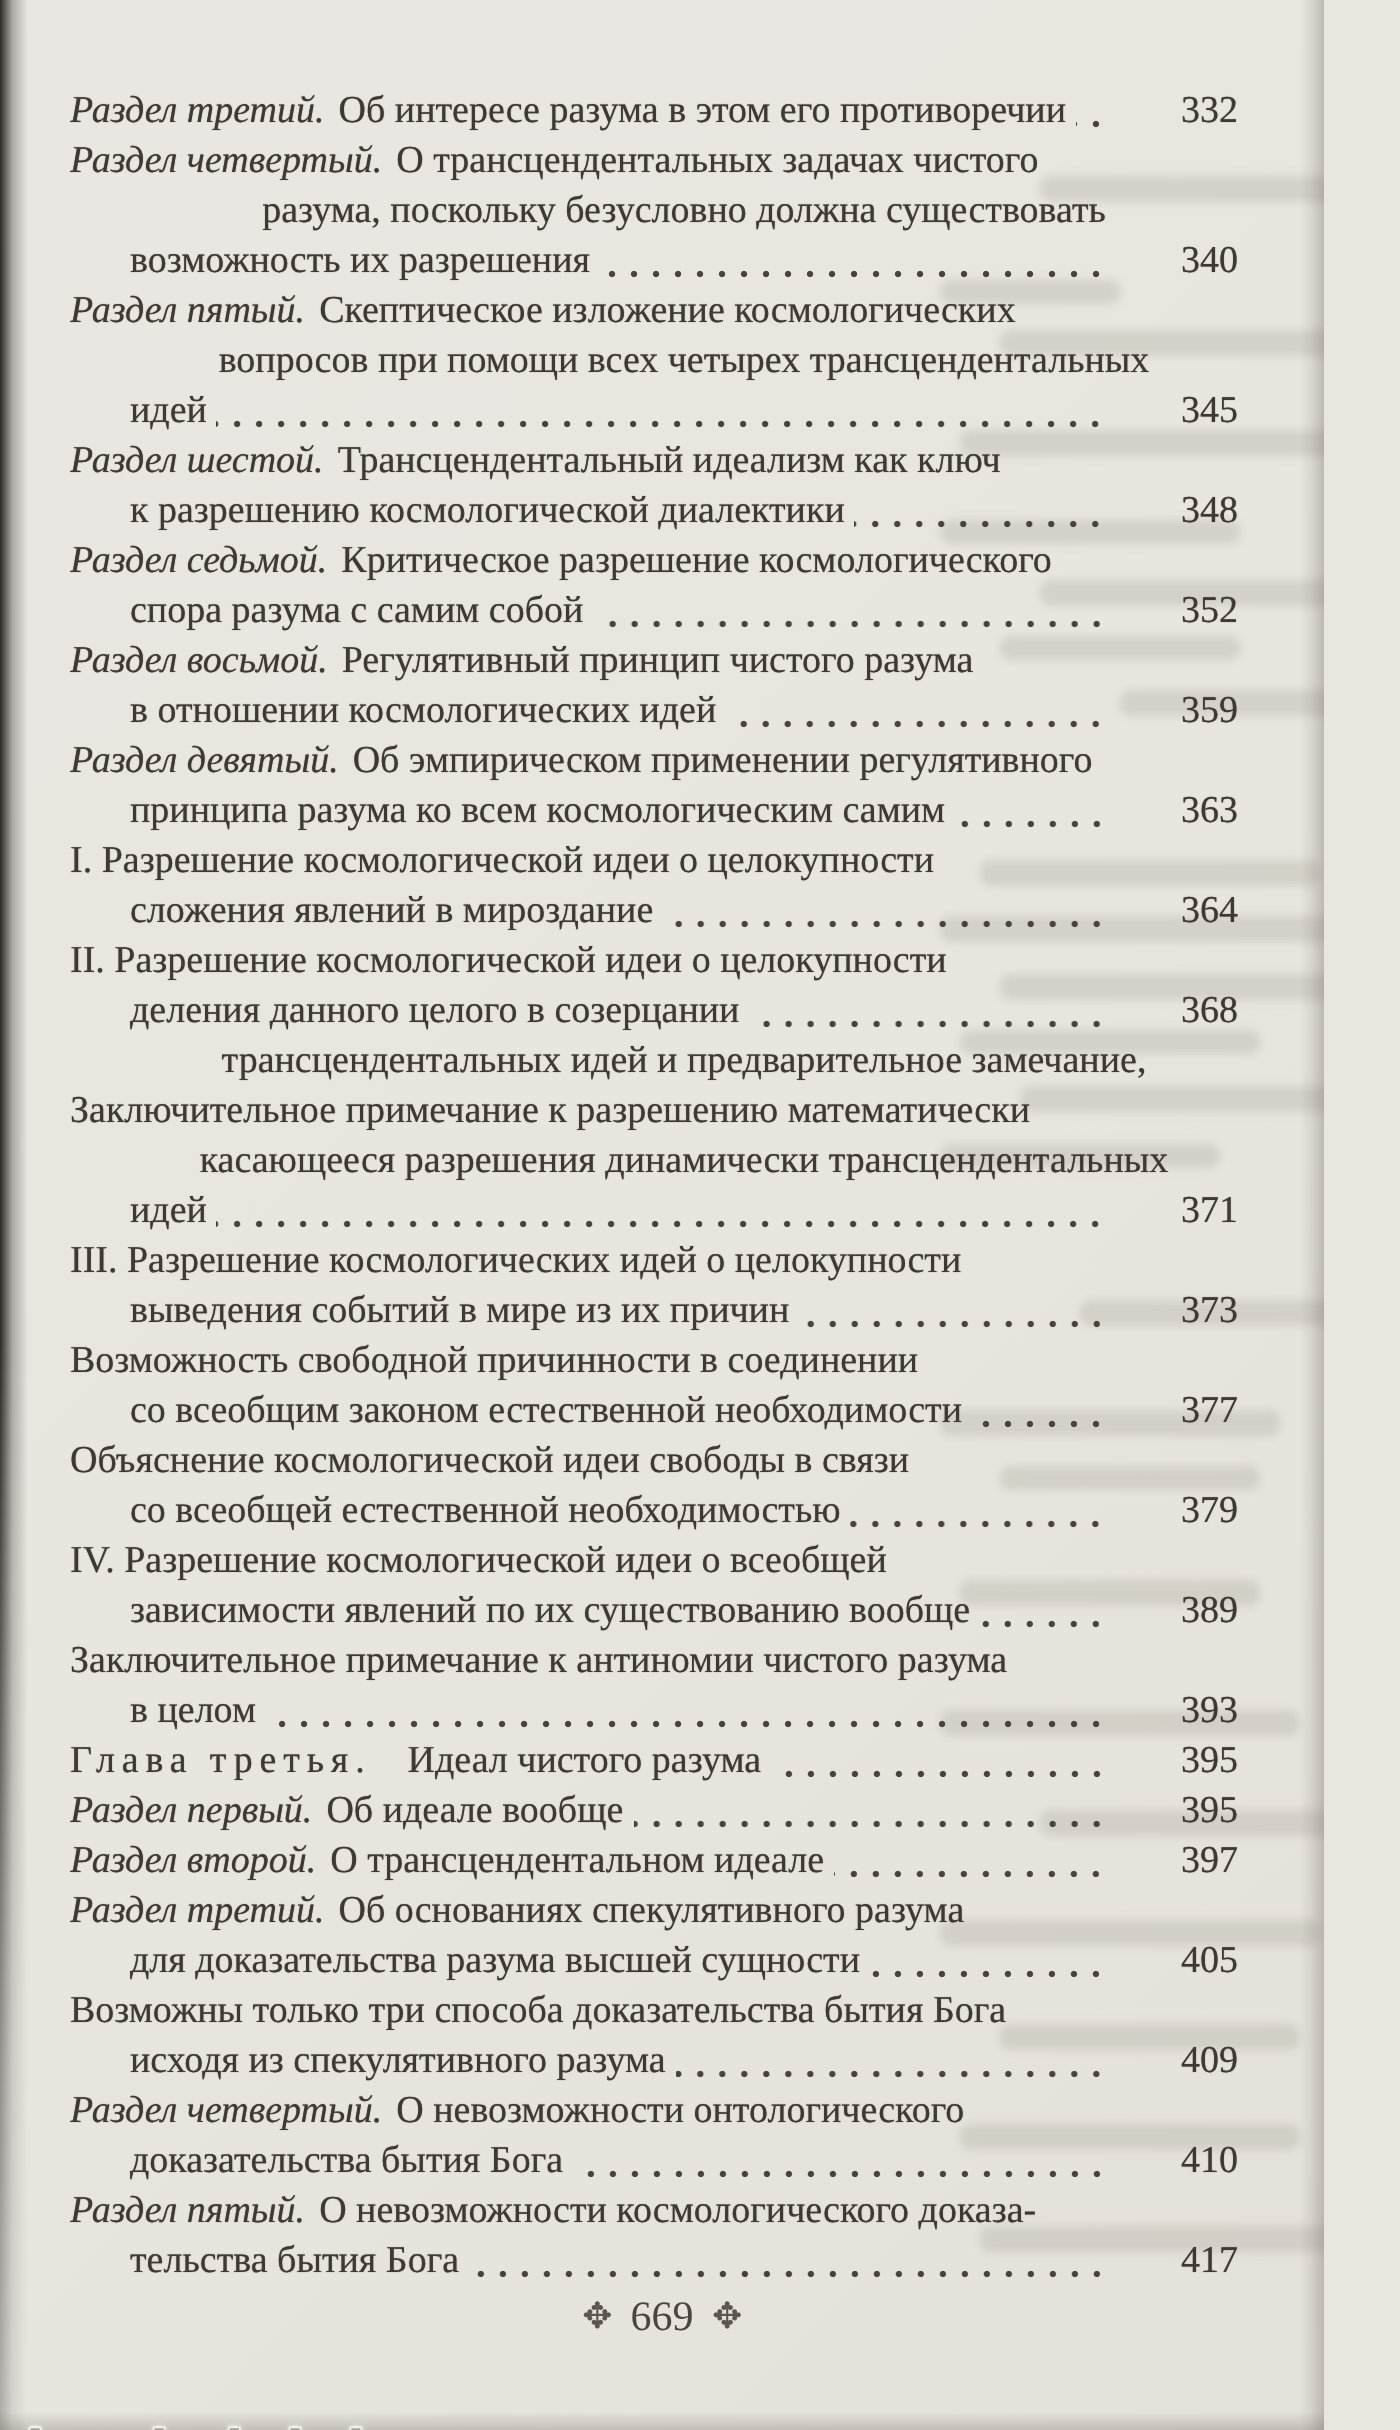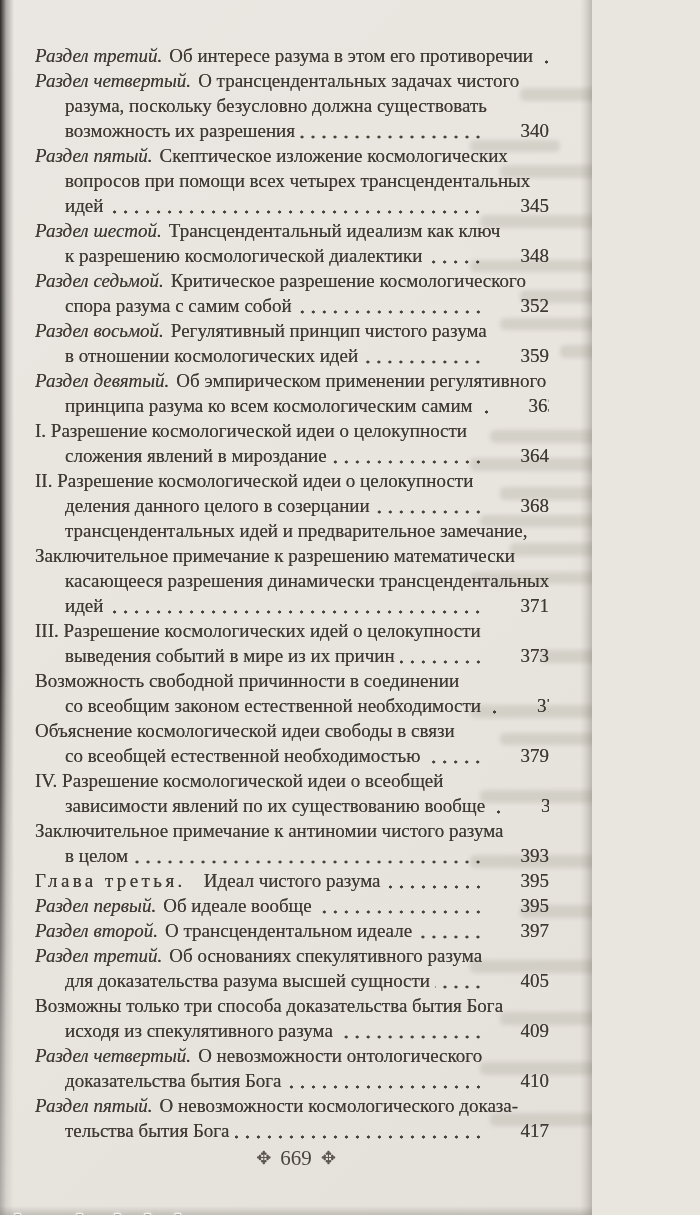--- a/index.html
+++ b/index.html
@@ -3,21 +3,21 @@
 <meta charset="utf-8">
 <style>
   html,body{margin:0;padding:0;}
   body{
     width:700px;height:1215px;
     font-family:"Liberation Serif","DejaVu Serif",serif;
     background:#e9e6e0;
     overflow:hidden;
   }
   .page{
-    position:relative;width:592px;height:1215px;
+    position:relative;width:662px;height:1215px;
     background:linear-gradient(135deg,#eae7e2 0%,#e8e5df 55%,#e4e1da 100%);
     overflow:hidden;
   }
   
   .edge-left{
     position:absolute;left:0;top:0;bottom:0;width:14px;z-index:6;
     background:linear-gradient(to right,rgba(18,16,14,.88),rgba(18,16,14,.28) 45%,rgba(18,16,14,0) 100%);
   }
   .edge-left::after{
     content:"";position:absolute;inset:0;
@@ -36,21 +36,21 @@
     position:absolute;border-radius:5px;z-index:1;
     background:rgba(173,169,158,.34);
     filter:blur(2px);
   }
   .toc{
     position:absolute;top:43px;left:35px;right:43px;z-index:3;
     color:#3e3a33;font-size:19px;line-height:25px;
     text-shadow:0 0 .5px rgba(62,58,51,.75);
   }
   .row{display:flex;align-items:baseline;white-space:nowrap;overflow:hidden;height:25px;}
-  .row.ind{padding-left:30px;}
+  .row.ind{padding-left:30px;justify-content:center;}
   .lbl{font-style:italic;margin-right:7px;}
   .spd{letter-spacing:.18em;margin-right:18px;}
   .leader{
     flex:1 1 auto;align-self:flex-end;height:12px;min-width:14px;
     margin-left:5px;margin-right:1px;
     background-image:radial-gradient(circle,#474339 1.35px,rgba(0,0,0,0) 1.8px);
     background-size:11px 12px;background-repeat:repeat-x;background-position:right center;
   }
   .pg{flex:0 0 auto;margin-left:36px;}
   .footer{

